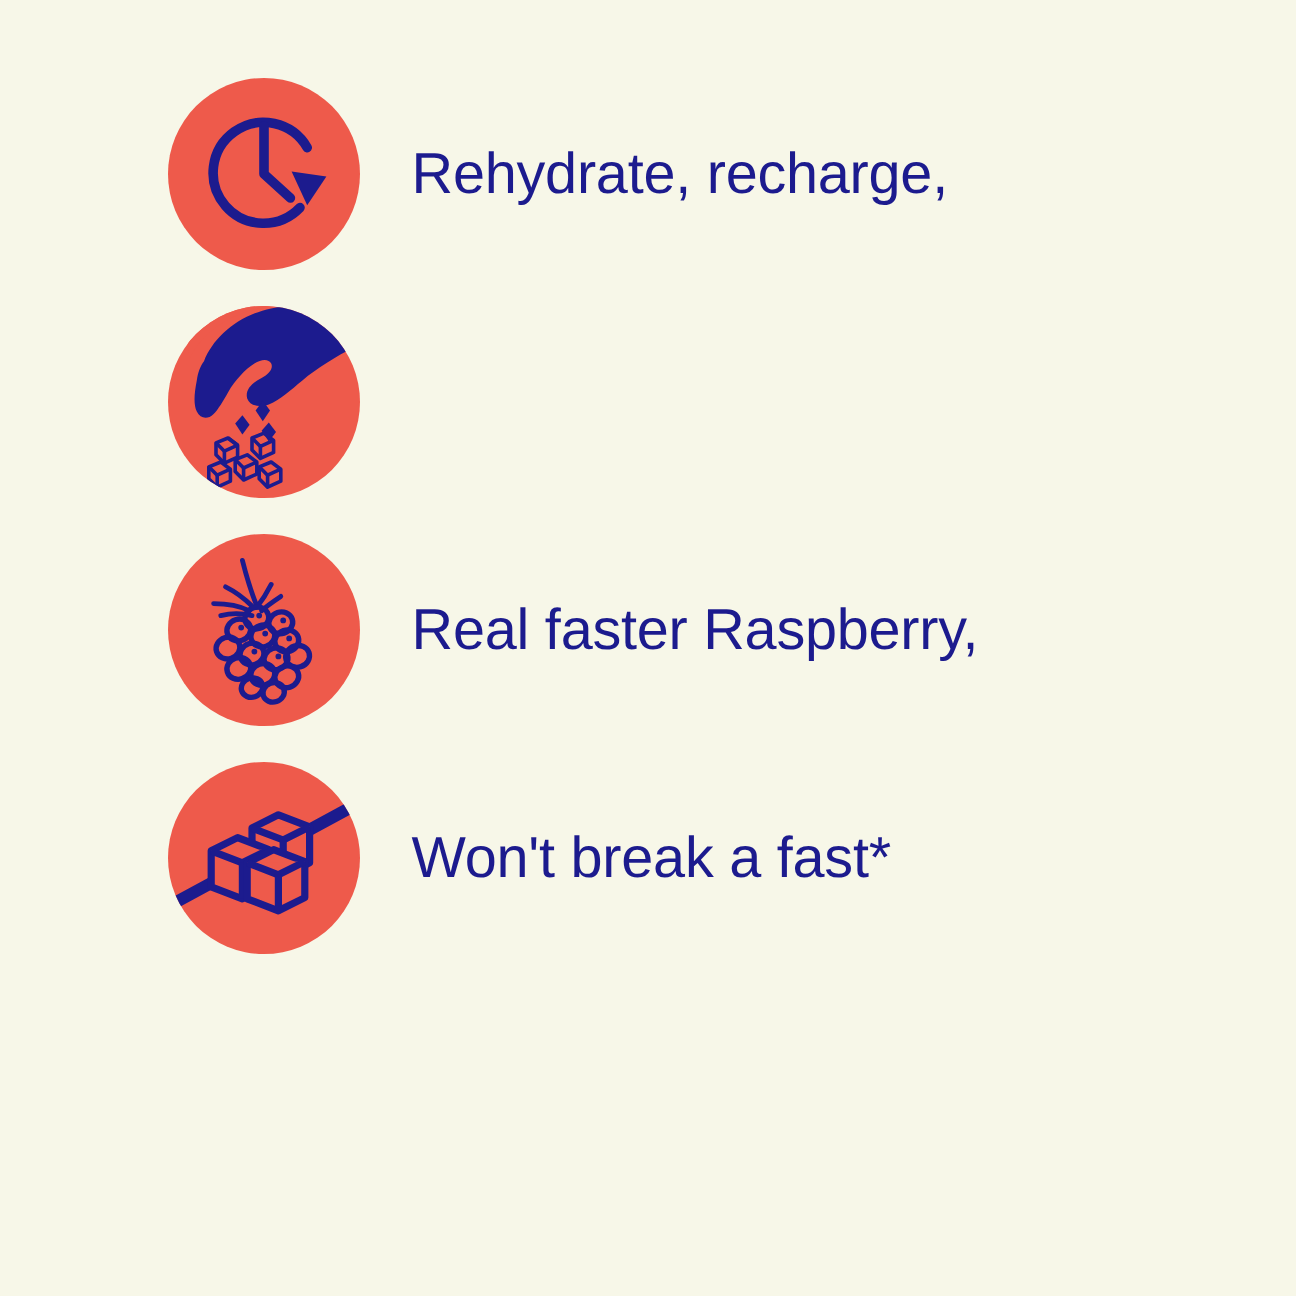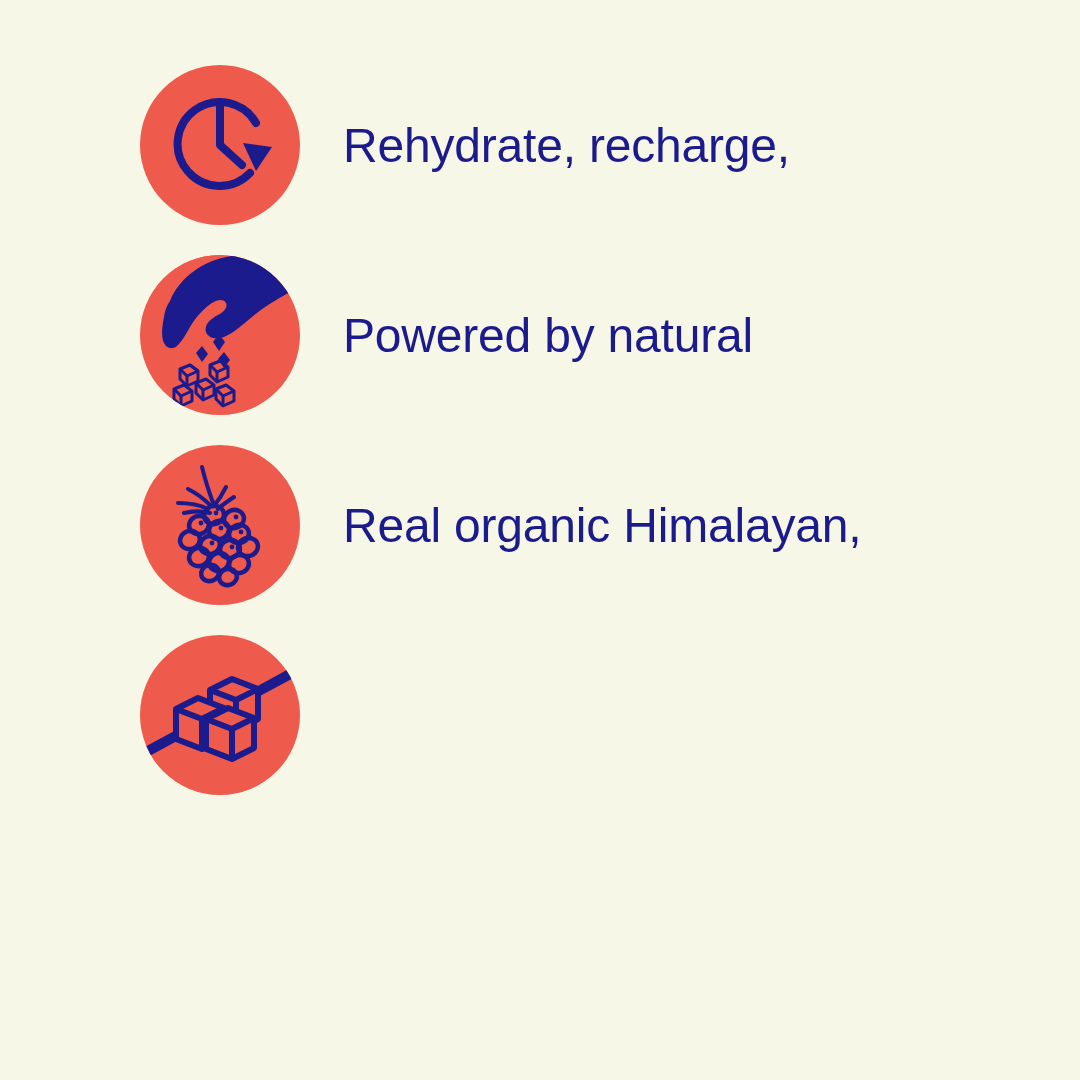--- a/index.html
+++ b/index.html
@@ -118,21 +118,20 @@
               <path d="M52 136 L41 141 L34 134"></path>
               <path d="M41 141 L41 151"></path>
               <path d="M76 134 L86 130 L94 136 L94 146 L83 151 L76 144 Z"></path>
               <path d="M94 136 L83 141 L76 134"></path>
               <path d="M83 141 L83 151"></path>
             </g>
           </g>
         </svg>
       </div>
       <div class="benefit-text">
-        <span class="line">Powered by natural</span>
       </div>
     </div>
 
     <div class="benefit-row">
       <div class="icon-badge">
         <svg viewBox="0 0 160 160" xmlns="http://www.w3.org/2000/svg">
           <g stroke="#1c1b8e" fill="none" stroke-width="4" stroke-linecap="round" stroke-linejoin="round">
             <path d="M62 22 C66 38 70 50 74 60"></path>
             <path d="M48 44 C56 48 64 54 70 60"></path>
             <path d="M38 58 C48 58 60 60 68 64"></path>
@@ -161,21 +160,21 @@
             <circle cx="96" cy="72" r="2.4"></circle>
             <circle cx="61" cy="78" r="2.4"></circle>
             <circle cx="81" cy="83" r="2.4"></circle>
             <circle cx="101" cy="87" r="2.4"></circle>
             <circle cx="72" cy="98" r="2.4"></circle>
             <circle cx="92" cy="102" r="2.4"></circle>
           </g>
         </svg>
       </div>
       <div class="benefit-text">
-        <span class="line">Real organic Himalayan,</span>
+        <span class="line">Real faster Raspberry,</span>
       </div>
     </div>
 
     <div class="benefit-row">
       <div class="icon-badge">
         <svg viewBox="0 0 160 160" xmlns="http://www.w3.org/2000/svg">
           <clipPath id="sugarClip">
               <circle cx="80" cy="80" r="80"></circle>
             </clipPath>
           <g clip-path="url(#sugarClip)">
@@ -188,17 +187,18 @@
               <path d="M36 74 L62 84 L84 73"></path>
               <path d="M62 84 L62 114"></path>
               <path d="M66 84 L88 73 L114 83 L114 113 L92 124 L66 114 Z"></path>
               <path d="M66 84 L92 94 L114 83"></path>
               <path d="M92 94 L92 124"></path>
             </g>
           </g>
         </svg>
       </div>
       <div class="benefit-text">
+        <span class="line">Won't break a fast*</span>
       </div>
     </div>
 
   </div>
 </div>
 
 </body></html>

